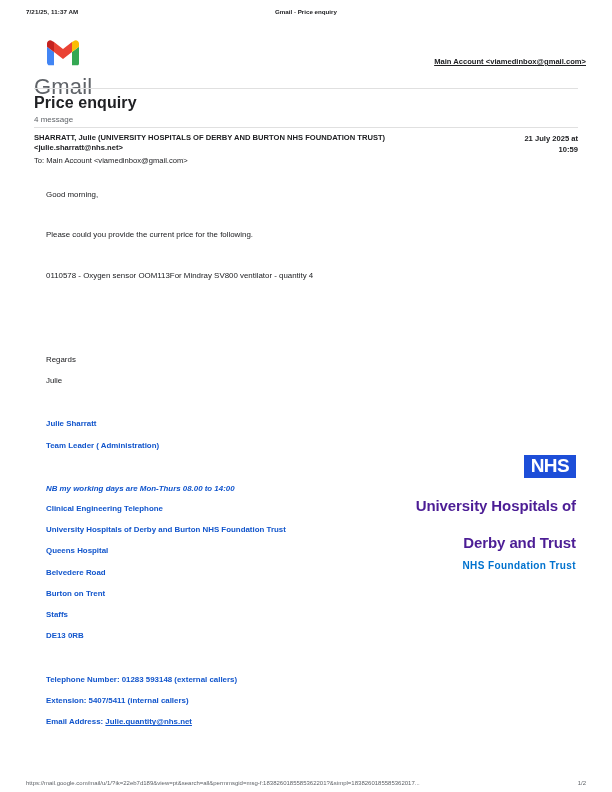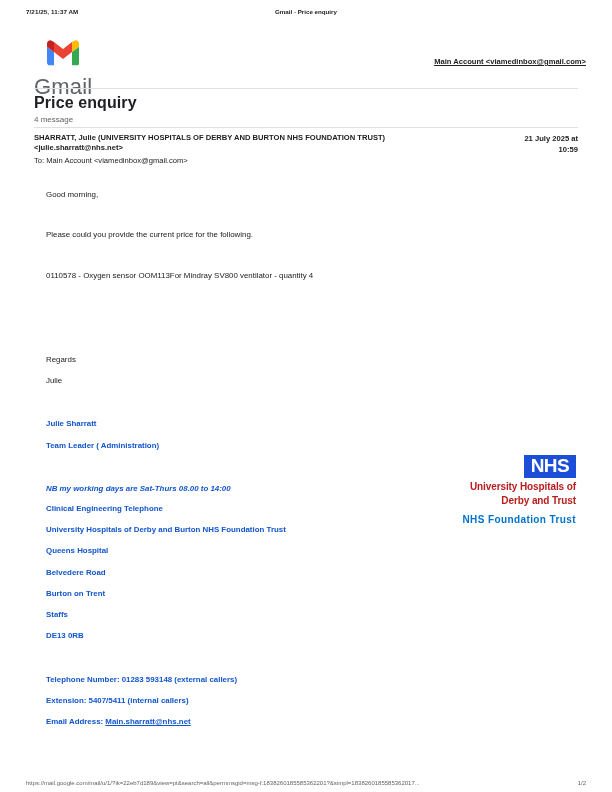--- a/index.html
+++ b/index.html
@@ -194,25 +194,25 @@
     background: #1d4ed8;
     color: #ffffff;
     font-family: "Liberation Sans", sans-serif;
     font-weight: bold;
     font-size: 19px;
     letter-spacing: -0.6px;
     padding: 1px 7px 2px 7px;
     line-height: 1.05;
   }
   .nhs-name {
-    color: #b91c1c;
-    font-size: 10px;
+    color: #4c1d95;
+    font-size: 15px;
     font-weight: bold;
     line-height: 1.12;
-    margin-top: 3px;
+    margin-top: 20px;
     letter-spacing: -0.1px;
   }
   .nhs-trust {
     color: #0072ce;
     font-size: 10px;
     font-weight: bold;
     letter-spacing: 0.4px;
     margin-top: 8px;
   }
 
@@ -291,33 +291,33 @@
     <div class="spacer-lg"></div>
     <div class="p">0110578 - Oxygen sensor OOM113For Mindray SV800 ventilator - quantity 4</div>
     <div class="spacer-xl"></div>
     <div class="spacer-md"></div>
     <div class="plain-row">Regards</div>
     <div class="plain-row">Julie</div>
     <div class="spacer-md"></div>
     <div class="sig sig-row">Julie Sharratt</div>
     <div class="sig sig-row">Team Leader ( Administration)</div>
     <div class="spacer-md"></div>
-    <div class="sig-italic sig-row">NB my working days are Sat-Thurs 08.00 to 14:00</div>
+    <div class="sig-italic sig-row">NB my working days are Mon-Thurs 08.00 to 14:00</div>
     <div class="sig sig-row">Clinical Engineering Telephone</div>
     <div class="sig sig-row">University Hospitals of Derby and Burton NHS Foundation Trust</div>
     <div class="sig sig-row">Queens Hospital</div>
     <div class="sig sig-row">Belvedere Road</div>
     <div class="sig sig-row">Burton on Trent</div>
     <div class="sig sig-row">Staffs</div>
     <div class="sig sig-row">DE13 0RB</div>
     <div class="spacer-md"></div>
     <div class="sig sig-row">Telephone Number: 01283 593148 (external callers)</div>
     <div class="sig sig-row">Extension: 5407/5411 (internal callers)</div>
     <div class="sig sig-row">
-      <span>Email Address: </span><a class="sig-link" href="#">Main.sharratt@nhs.net</a>
+      <span>Email Address: </span><a class="sig-link" href="#">Julie.quantity@nhs.net</a>
     </div>
   </div>
 
   <div class="nhs-block">
     <div class="nhs-badge">NHS</div>
     <div class="nhs-name">University Hospitals of</div>
     <div class="nhs-name">Derby and Trust</div>
     <div class="nhs-trust">NHS Foundation Trust</div>
   </div>
 

